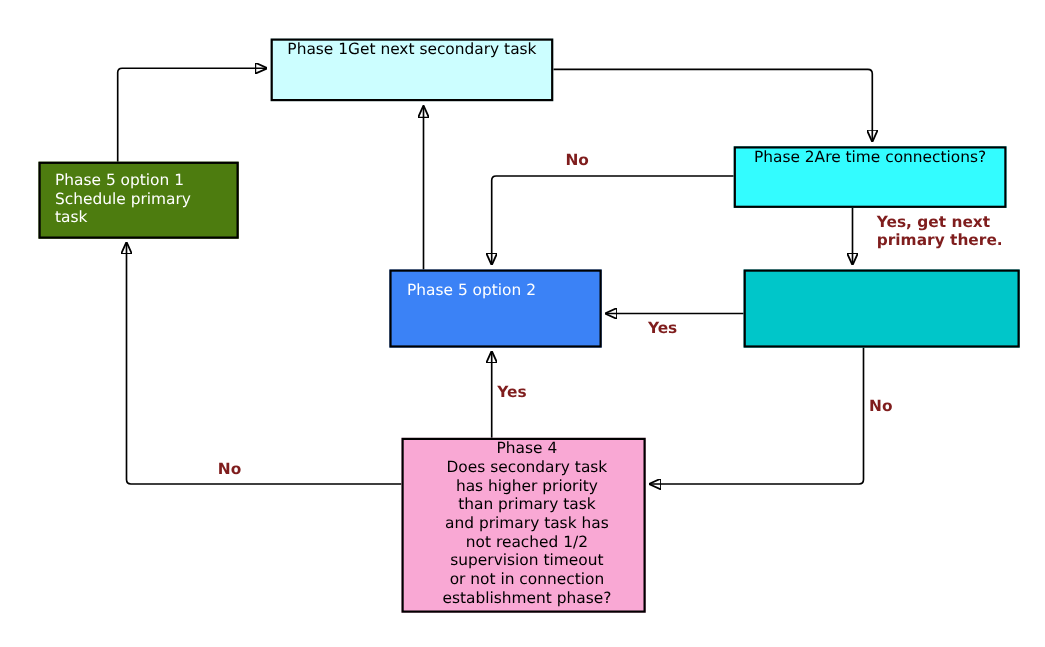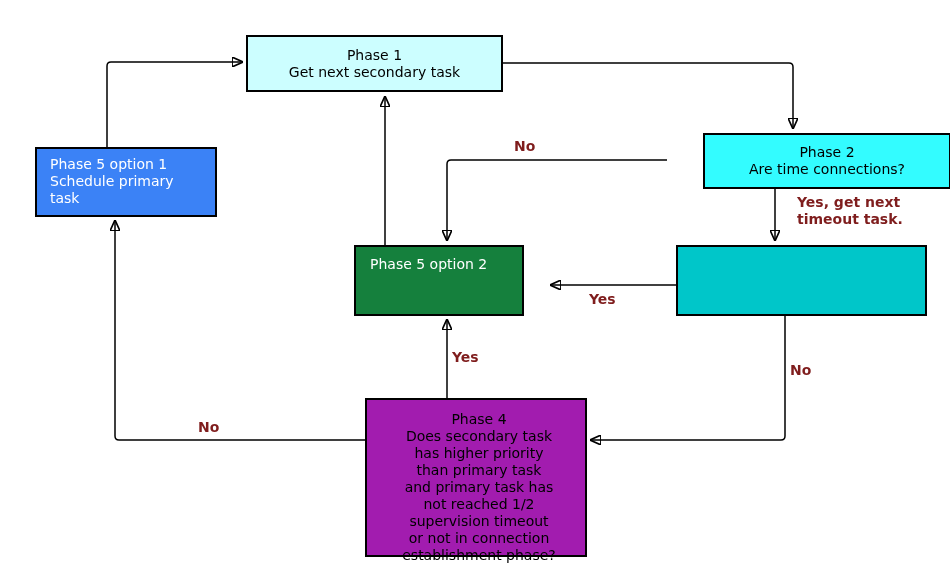--- a/index.html
+++ b/index.html
@@ -6,30 +6,30 @@
   #canvas{
     position:relative;width:950px;height:588px;background:#ffffff;overflow:hidden;
     font-family:"DejaVu Sans", sans-serif;
   }
   #edges{position:absolute;left:0;top:0;width:950px;height:588px;}
   #edges path{fill:none;stroke:#000;stroke-width:1.5px;}
   .node{
     position:absolute;box-sizing:border-box;border:2px solid #000;
     font-size:14px;line-height:17px;color:#000;
   }
-  .node.centered{display:flex;flex-direction:column;justify-content:center;text-align:center;}
+  .node.centered{display:flex;flex-direction:row;justify-content:center;text-align:center;}
   .node-body{white-space:pre-line;}
   #n-phase1{left:246px;top:35px;width:257px;height:57px;background:#CCFEFF;}
-  #n-phase2{left:667px;top:133px;width:248px;height:56px;background:#33FCFF;margin-left:36px;}
+  #n-phase2{left:667px;top:133px;width:248px;height:56px;background:#33FCFF;}
   #n-phase3{left:676px;top:245px;width:251px;height:71px;background:#00C6C9;}
-  #n-phase4{left:365px;top:398px;width:222px;height:159px;background:#a21caf;padding:11px 6px 0 12px;}
+  #n-phase4{left:365px;top:398px;width:222px;height:159px;background:#f9a8d4;padding:0 6px 0 12px;}
   #n-phase4 .node-title{text-align:center;}
   #n-phase4 .node-body{text-align:center;}
-  #n-phase5opt1{left:35px;top:147px;width:182px;height:70px;background:#3b82f6;color:#fff;padding:7px 4px 0 13px;text-align:left;}
-  #n-phase5opt2{left:354px;top:245px;width:170px;height:71px;background:#15803d;color:#fff;padding:9px 4px 0 14px;text-align:left;}
+  #n-phase5opt1{left:35px;top:147px;width:182px;height:70px;background:#4d7c0f;color:#fff;padding:7px 4px 0 13px;text-align:left;}
+  #n-phase5opt2{left:354px;top:245px;width:193px;height:71px;background:#3b82f6;color:#fff;padding:9px 4px 0 14px;text-align:left;}
   .edge-label{
     position:absolute;font-size:14px;font-weight:bold;color:#7f1d1d;
     line-height:17px;white-space:pre-line;
   }
   #lbl-phase2-no{left:514px;top:138px;}
   #lbl-phase2-yes{left:797px;top:194px;}
   #lbl-phase3-yes{left:589px;top:291px;}
   #lbl-phase3-no{left:790px;top:362px;}
   #lbl-phase4-yes{left:452px;top:349px;}
   #lbl-phase4-no{left:198px;top:419px;}
@@ -86,19 +86,19 @@
     <div class="node-body">Schedule primary
 task</div>
   </div>
 
   <div class="node" id="n-phase5opt2">
     <div class="node-title">Phase 5 option 2</div>
   </div>
 
   <div class="edge-label" id="lbl-phase2-no">No</div>
   <div class="edge-label" id="lbl-phase2-yes">Yes, get next
-timeout task.</div>
+primary there.</div>
   <div class="edge-label" id="lbl-phase3-yes">Yes</div>
   <div class="edge-label" id="lbl-phase3-no">No</div>
   <div class="edge-label" id="lbl-phase4-yes">Yes</div>
   <div class="edge-label" id="lbl-phase4-no">No</div>
 
 </div>
 
 </body></html>

